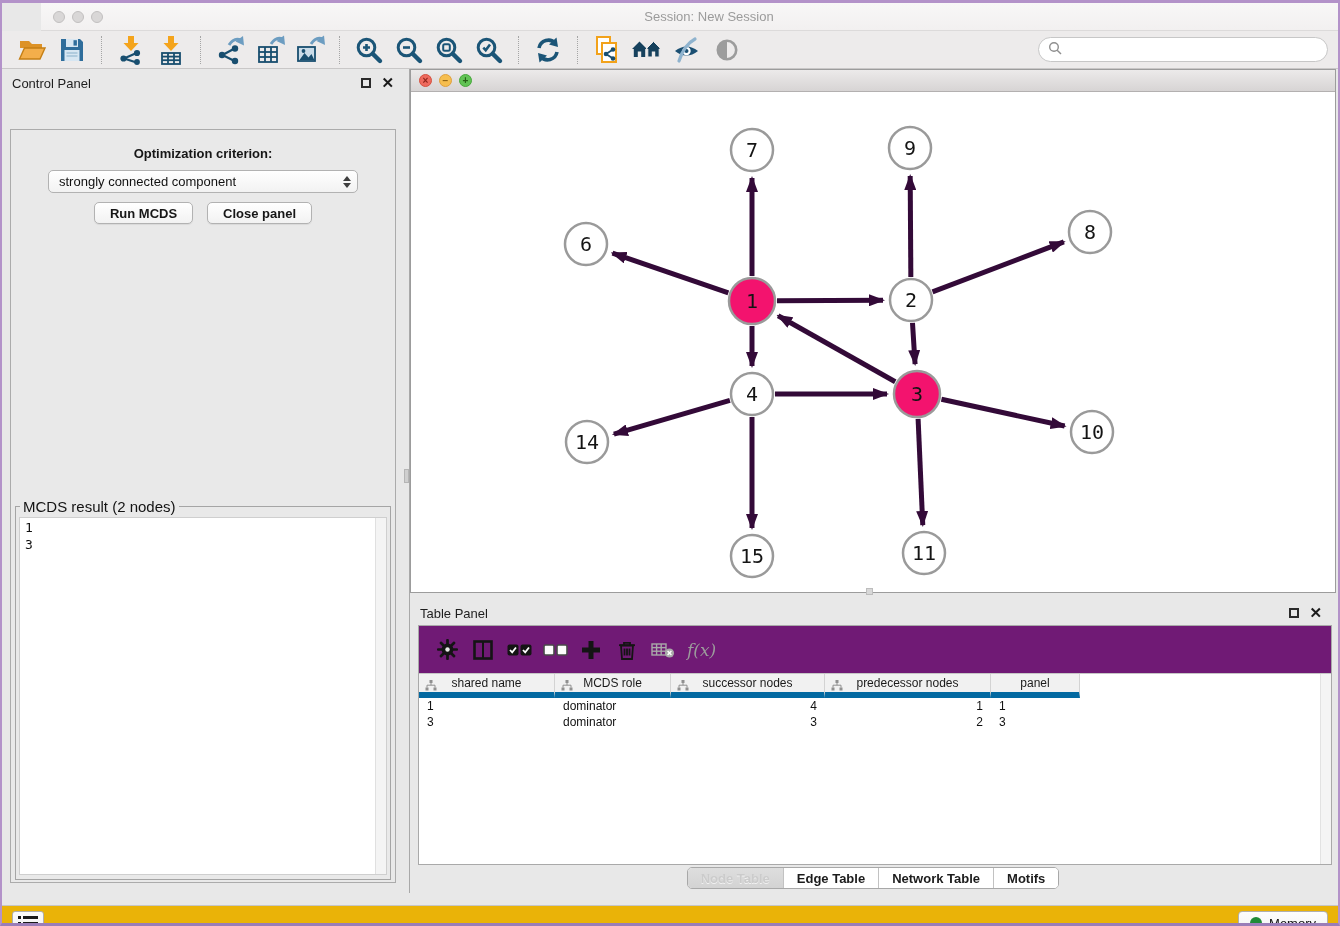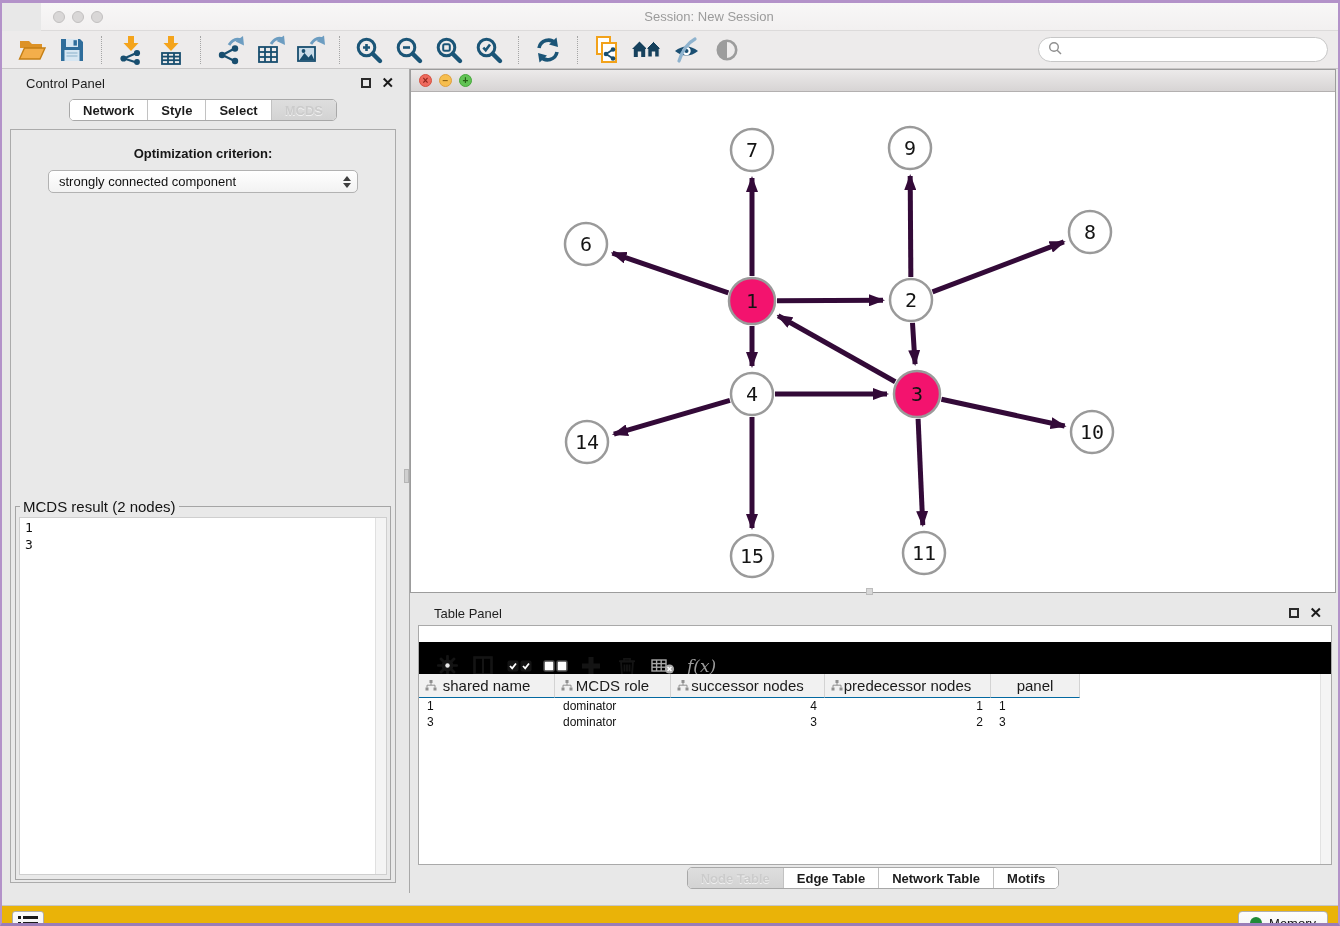--- a/index.html
+++ b/index.html
@@ -26,21 +26,21 @@
   .tb-sep { height:28px; border-left:1px dotted #A5A5A5; margin:0 9px; }
   .searchbox { margin-left:auto; width:290px; height:25px; background:#fff;
     border:1px solid #C7C7C7; border-radius:13px; display:flex; align-items:center; padding:0 9px; gap:5px; }
   .searchbox input { border:none; outline:none; flex:1; font-size:13px; background:transparent; }
 
   
   .control-panel { position:absolute; left:0; top:66px; width:402px; height:824px; background:#E8E8E8; }
   .cp-splitter { position:absolute; left:402px; top:66px; width:6px; height:824px; background:#E8E8E8; border-right:1px solid #A9A9A9; }
   .cp-splitter .grip { position:absolute; left:0px; top:400px; width:5px; height:14px; background:#CFCFCF; border:1px solid #B5B5B5; }
   .panel-head { position:absolute; left:0; top:0; width:100%; height:28px; display:flex; align-items:center; }
-  .panel-title { font-size:13px; color:#1E1E1E; padding-left:24px;text-align:right; }
+  .panel-title { font-size:13px; color:#1E1E1E; padding-left:10px;text-align:right; }
   .panel-btns { margin-left:auto; display:flex; align-items:center; gap:10px; padding-right:10px; }
   .float-btn { width:10px; height:10px; border:2px solid #2B2B2B; display:inline-block; }
   .close-btn { font-size:15px; font-weight:bold; color:#1A1A1A; line-height:12px; }
   .cp-tabsrow { position:absolute; left:0; top:30px; width:100%; display:flex; justify-content:center; z-index:2; }
   .seg { display:inline-flex; border:1px solid #A8A8A8; border-radius:5px; overflow:hidden; background:#fff; }
   .seg-btn { padding:2.5px 13px; font-size:13px; font-weight:bold; color:#1C1C1C; background:#fff;
     border-left:1px solid #C2C2C2; white-space:nowrap; }
   .seg-btn:first-child { border-left:none; }
   .seg-sel { background:linear-gradient(#DEDEDE,#D3D3D3); color:#CBCBCB; text-shadow:0 1px 0 #F1F1F1; }
   .cp-box { position:absolute; left:8px; right:8px; top:52px; bottom:10px;
@@ -75,28 +75,28 @@
   .tl-close { background:#EE6A5E; border:1px solid #D4503F; color:#8F241B; }
   .tl-min   { background:#F6BE4F; border:1px solid #DFA03D; color:#8F6414; }
   .tl-max   { background:#61C354; border:1px solid #46A73B; color:#265E17; }
   .net-title { width:100%; text-align:center; font-size:13px; color:#2B2B2B; }
   .net-canvas { position:absolute; left:0; top:22px; right:0; bottom:0; background:#fff; }
   .net-grip { position:absolute; left:455px; bottom:-3px; width:7px; height:7px; background:#D8D8D8; border:1px solid #BDBDBD; }
 
   
   .table-panel { position:absolute; left:408px; top:596px; width:926px; height:294px; background:#E8E8E8; }
   .tp-box { position:absolute; left:8px; top:26px; width:914px; height:240px; background:#fff; border:1px solid #A9A9A9; }
-  .tp-toolbar { position:absolute; left:0; top:16px; width:100%; height:48px; background:#000000;
+  .tp-toolbar { position:absolute; left:0; top:0; width:100%; height:48px; background:#701a75;
     border-bottom:1px solid #C6C6C6; display:flex; align-items:center; padding-left:10px; }
   .tp-icon { width:36px; height:36px; display:flex; align-items:center; justify-content:center; }
   .fx { font-family:"DejaVu Serif", serif; font-style:italic; font-size:17px; color:#9C9C9C; margin-left:6px; }
   .tbl-head { position:absolute; left:0; top:48px; width:100%; height:24px; display:flex; background:#fff; }
   .th { position:relative; height:24px; background:#F1F1F1; border-right:1px solid #D3D3D3;
-    border-bottom:1px solid #0369a1; display:flex; align-items:center; justify-content:center;
-    font-size:15px; color:#1A1A1A; }
+    border-bottom:6px solid #0369a1; display:flex; align-items:center; justify-content:center;
+    font-size:12px; color:#1A1A1A; }
   .th .tree-ic { position:absolute; left:6px; top:6px; }
   .tbl-body { position:absolute; left:0; top:72px; width:100%; }
   .tr { display:flex; height:16px; }
   .td { font-size:12px; line-height:16px; padding:0 8px; color:#111; overflow:hidden; white-space:nowrap; }
   .tp-scroll { position:absolute; right:0; top:48px; bottom:0; width:11px; background:#F4F4F4; border-left:1px solid #E2E2E2; }
   .tp-tabsrow { position:absolute; left:0; top:268px; width:100%; display:flex; justify-content:center; }
 
   
   .statusbar { position:absolute; left:0; top:890px; width:100%; height:33px;
     background:#eab308; border-top:1px solid #C6C6C6;margin-top:12px; }
@@ -293,36 +293,32 @@
   </div>
 
   <div class="control-panel">
     <div class="panel-head">
       <span class="panel-title">Control Panel</span>
       <span class="panel-btns">
         <span class="float-btn"></span>
         <span class="close-btn">✕</span>
       </span>
     </div>
-    <div class="cp-tabsrow">
-      <div class="seg" id="cp-tabs">
-          <div class="seg-btn">Network</div>
-          <div class="seg-btn">Style</div>
-          <div class="seg-btn">Select</div>
-          <div class="seg-btn seg-sel">MCDS</div>
-        </div>
-    </div>
     <div class="cp-box">
       <div class="opt-label">Optimization criterion:</div>
       <div class="combo">
         <span>strongly connected component</span>
         <span class="combo-spin">
             <span class="tri-up"></span>
             <span class="tri-dn"></span>
           </span>
+      </div>
+      <div class="cp-buttons">
+        <button class="mac-btn">Run MCDS</button>
+        <button class="mac-btn">Close panel</button>
       </div>
       <fieldset class="result">
         <legend>MCDS result (2 nodes)</legend>
         <div class="result-box">
           <div class="result-lines" id="result-lines">
               <div>1</div>
               <div>3</div>
             </div>
           <div class="result-scroll"></div>
         </div>

